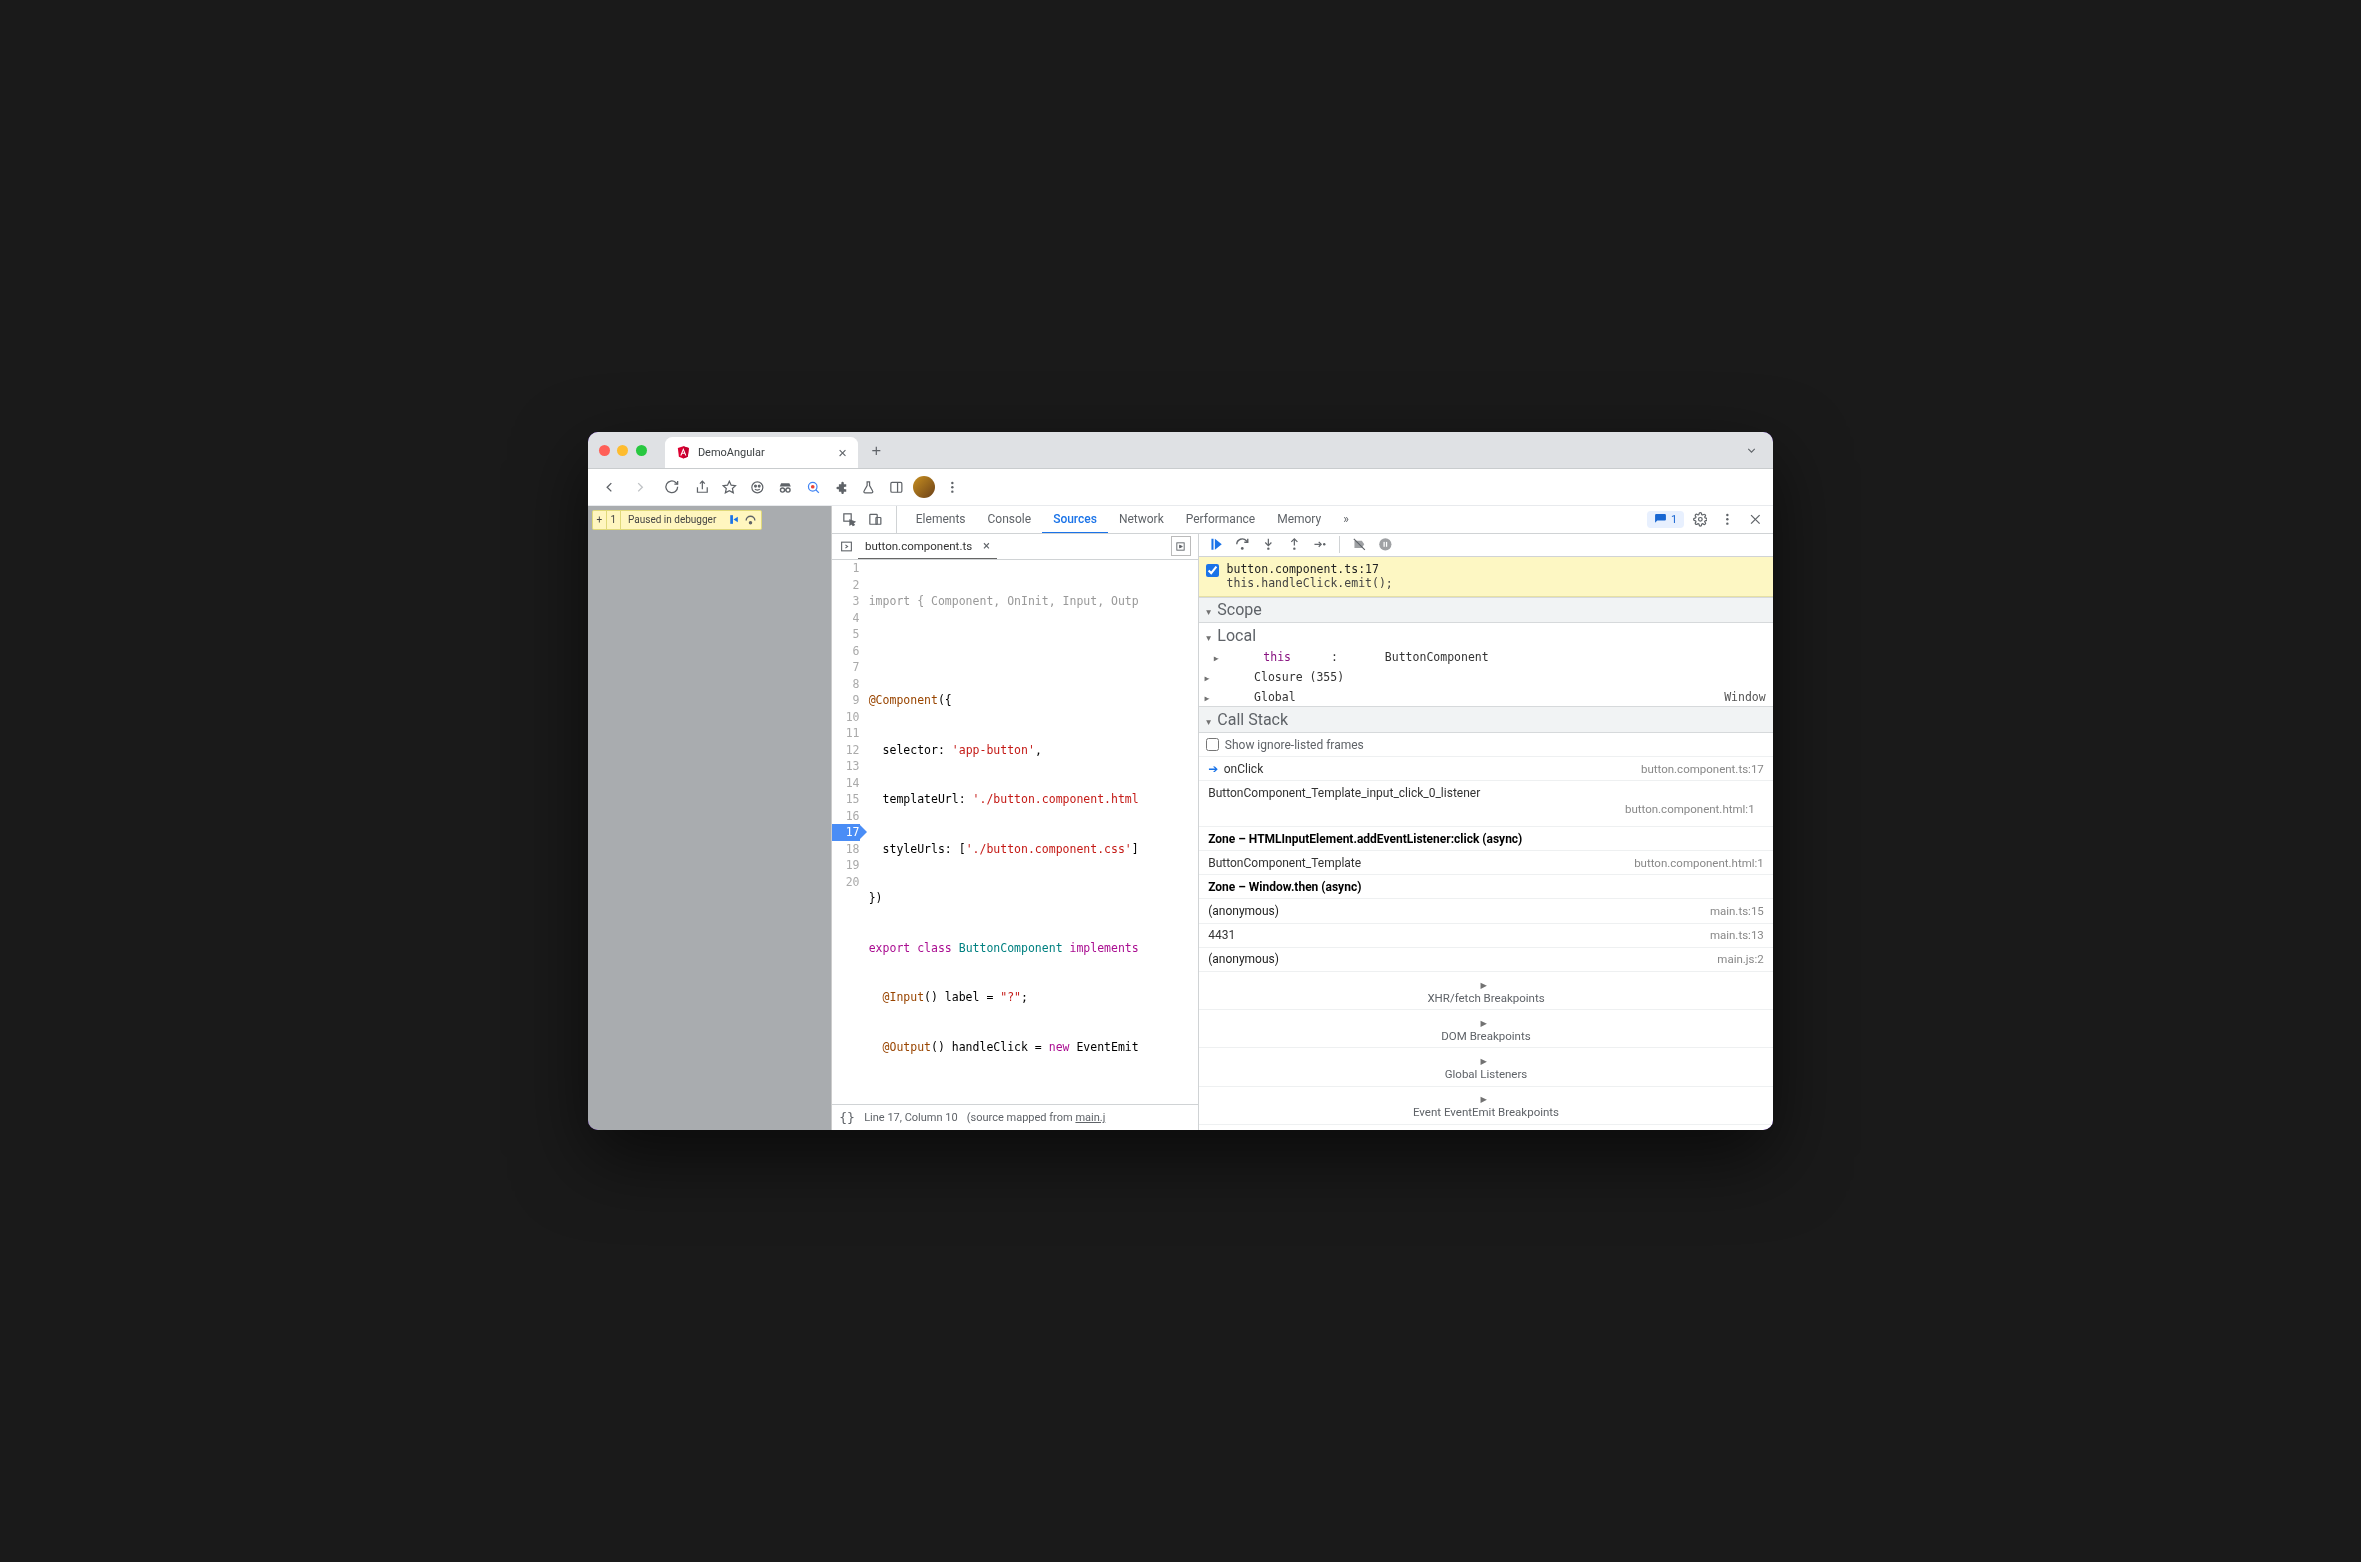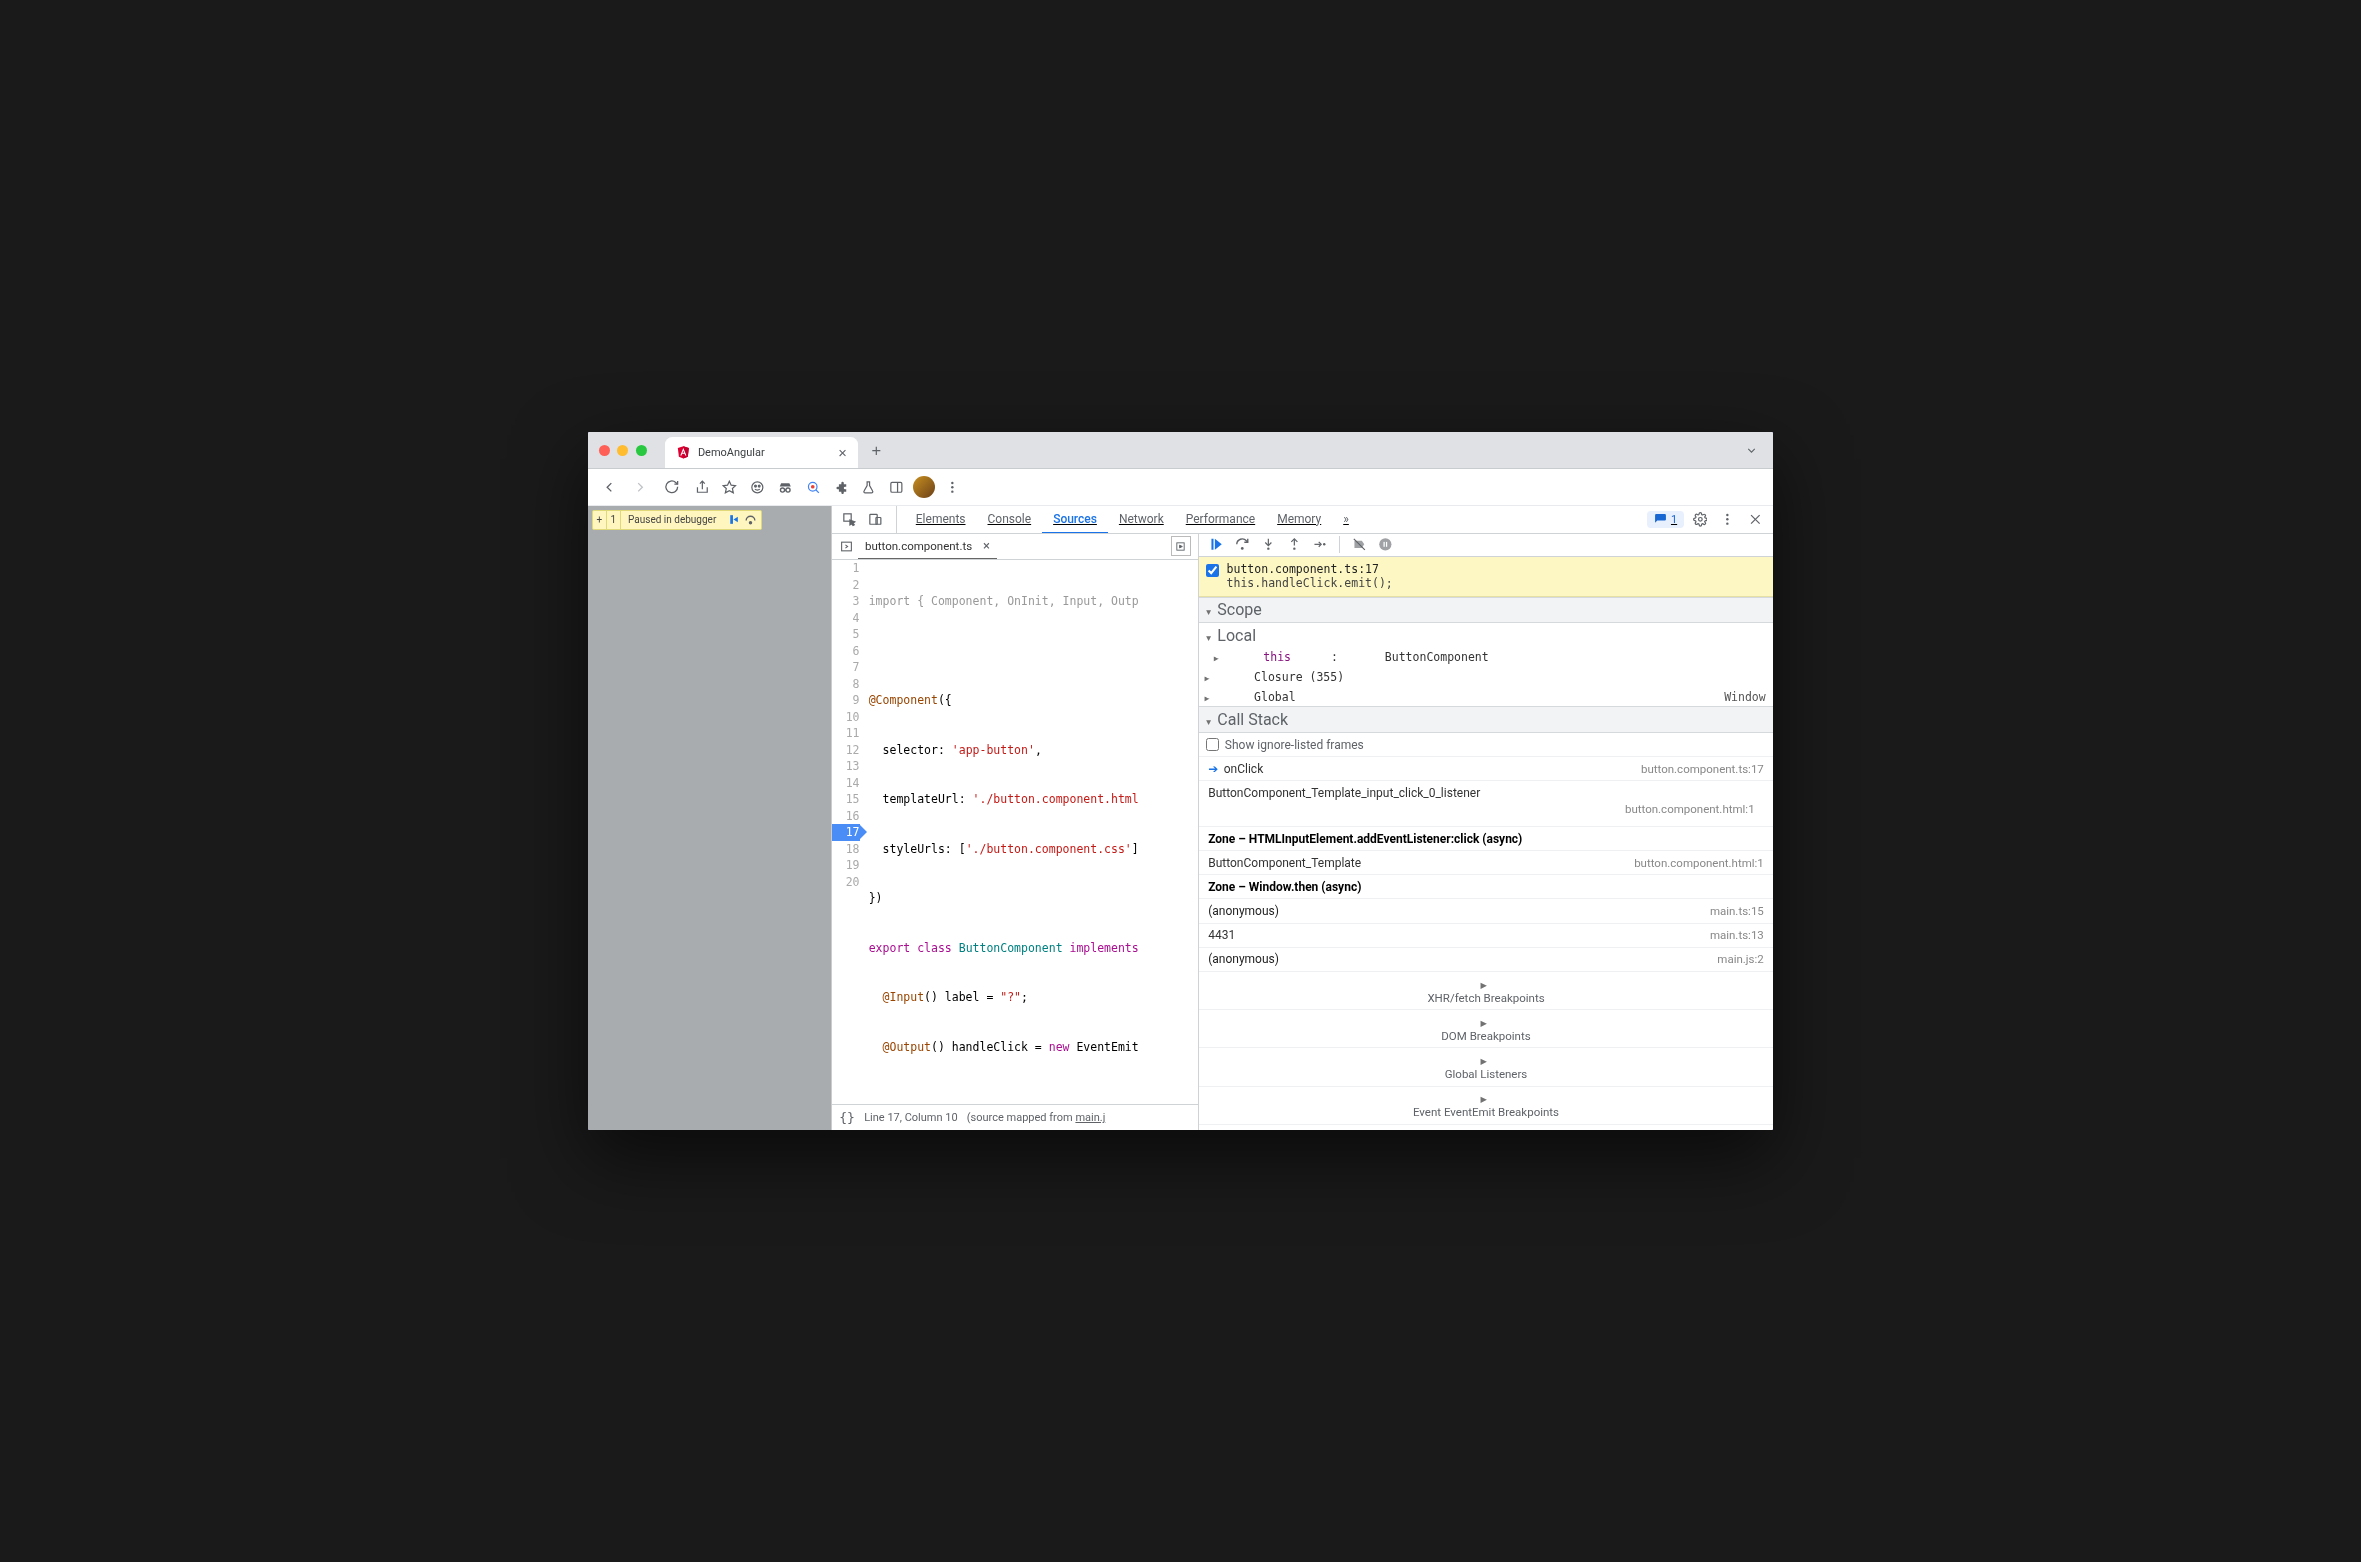--- a/index.html
+++ b/index.html
@@ -9,21 +9,21 @@
     background: #1a1a1a;
     display: flex;
     justify-content: center;
     align-items: center;
     min-height: 100vh;
     padding: 37px;
   }
   .window {
     width: 1185px;
     background: #6d28d9;
-    border-radius: 1px;
+    border-radius: 10px;
     box-shadow: 0 27.5px 73px rgba(0,0,0,0.6);
     overflow: hidden;
     display: flex;
     flex-direction: column;
   }
 
   
   .titlebar {
     height: 37px;
     background: #dfe1e4;
@@ -106,21 +106,21 @@
   .paused-banner .pb-btn { padding:0 3.7px; border-right:0.9px solid #e0d97a; height:100%; display:flex; align-items:center; cursor:pointer;}
   .paused-banner .pb-txt { padding:0 7.3px; }
   .paused-banner .pb-icons { display:flex; align-items:center; padding:0 3.7px; gap:3.7px;}
   .paused-banner .pb-icons svg { width:13px; height:13px;}
 
   .devtools { flex:1; display:flex; flex-direction:column; background:#fff; border-left:0.9px solid #ccc;}
 
   
   .dt-header {
     height:27.5px; display:flex; align-items:center; border-bottom:0.9px solid #d0d3d5;
-    padding:0 5.5px; gap:1.8px;text-decoration:underline;
+    padding:0 5.5px; gap:1.8px;
   }
   .dt-header-left { display:flex; align-items:center; gap:1.8px; padding-right:9.2px; border-right:0.9px solid #d0d3d5; height:100%;}
   .dt-header-left .tb-btn { width:24px; height:24px; }
   .dt-tabs { display:flex; height:100%; margin-left:5.5px;}
   .dt-tab {
     padding:0 11px; display:flex; align-items:center; color:#5f6368; cursor:pointer;
     font-size:12px; border-bottom:1.8px solid transparent;
   }
   .dt-tab.active { color:#1a73e8; border-bottom-color:#1a73e8; font-weight:500;}
   .dt-header-right { margin-left:auto; display:flex; align-items:center; gap:3.7px;}

